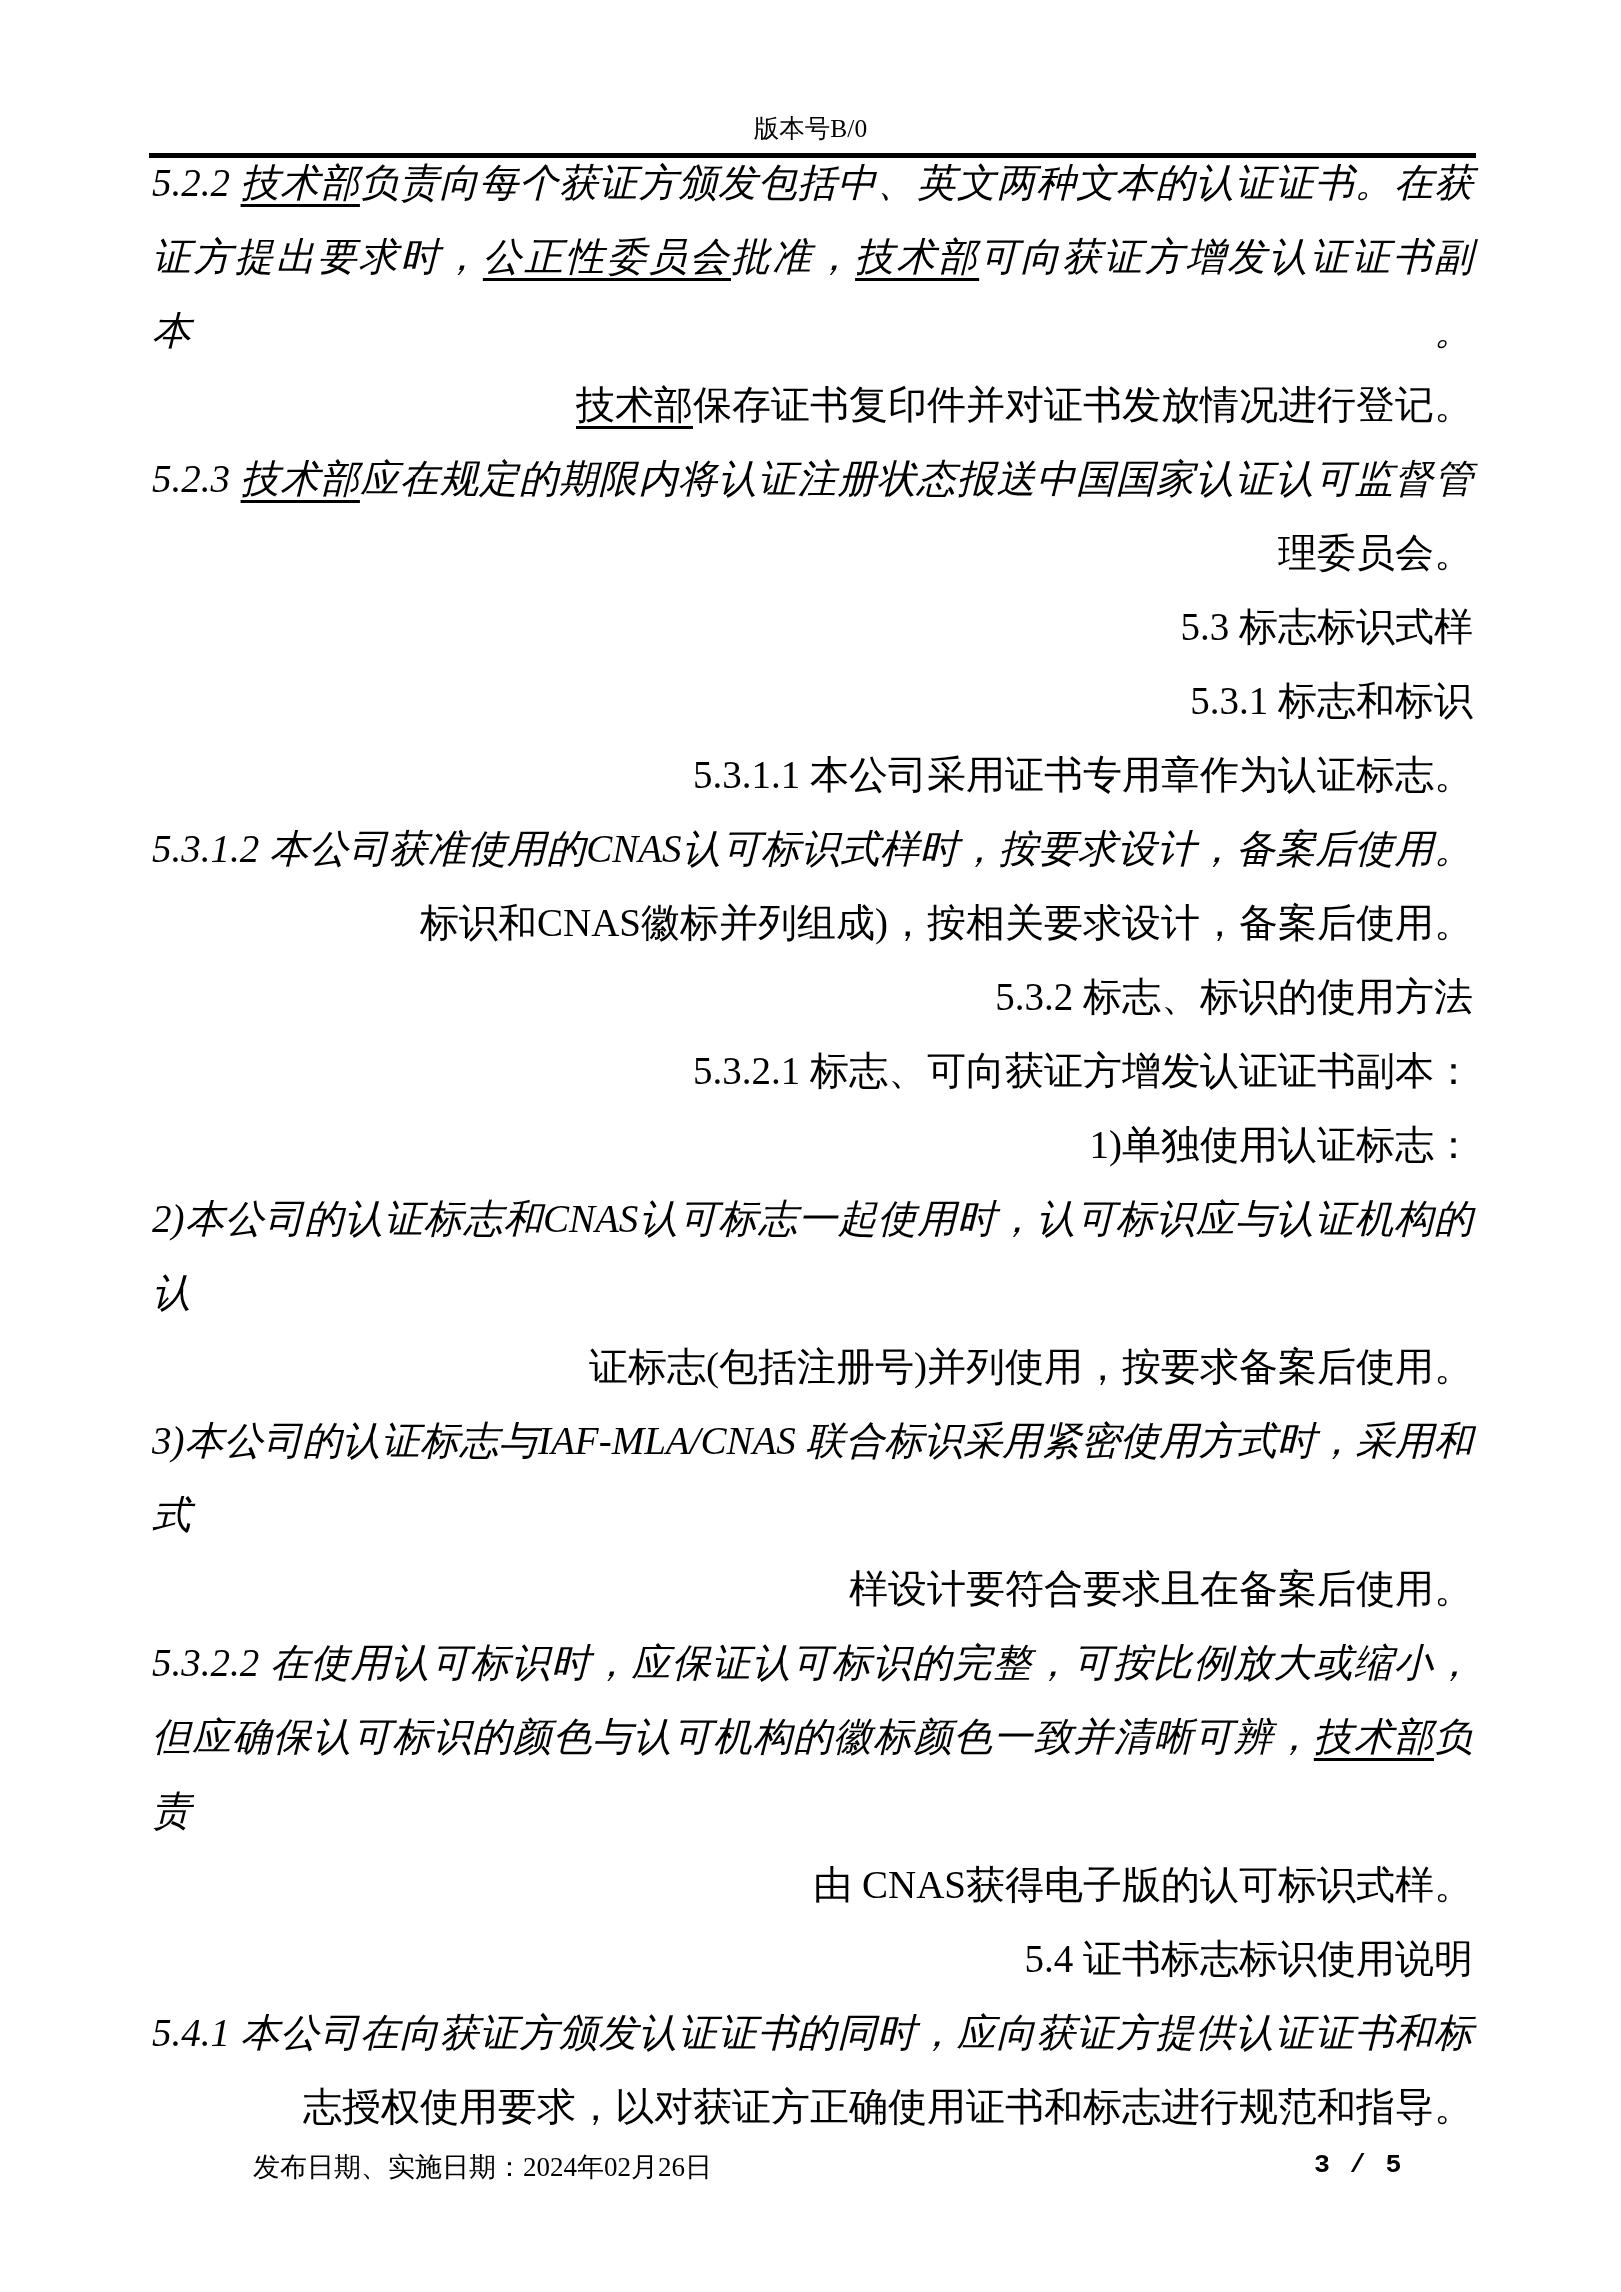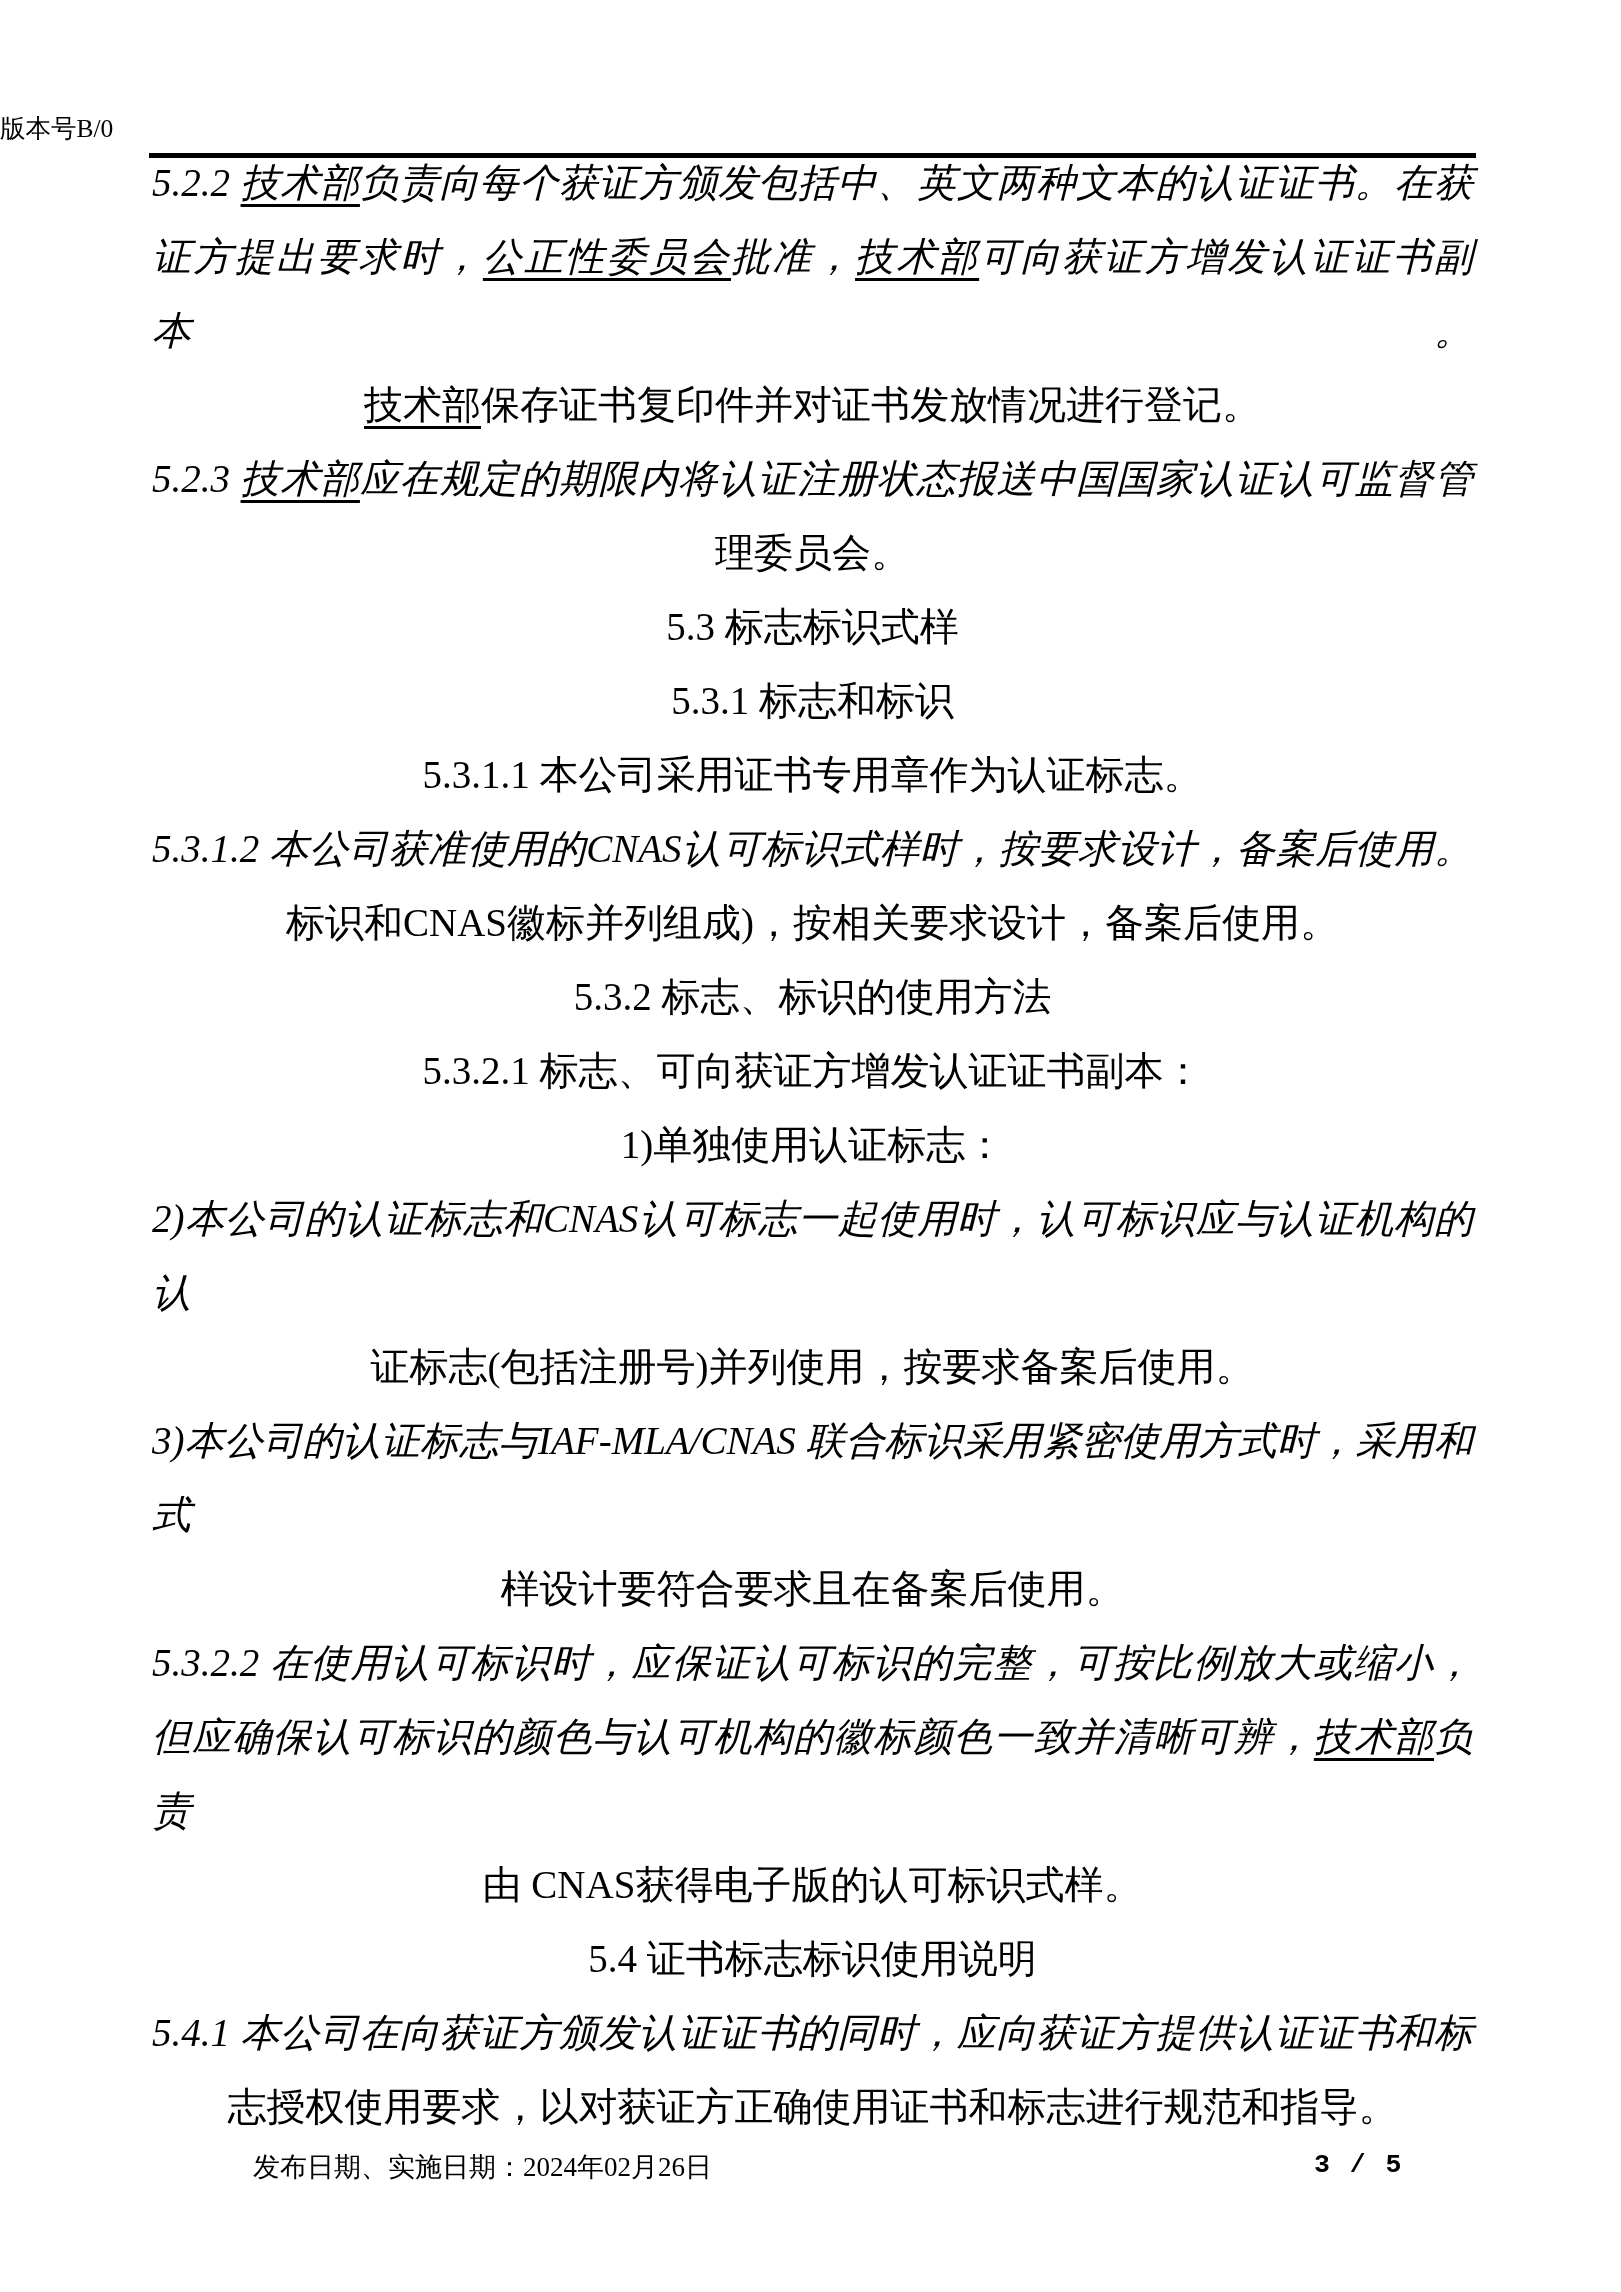--- a/index.html
+++ b/index.html
@@ -10,40 +10,41 @@
     background: #ffffff;
     color: #000000;
     font-family: "Liberation Serif", "DejaVu Serif", serif;
     overflow: hidden;
   }
   .header-version {
     position: absolute;
     top: 112px;
     left: 0;
     width: 100%;
+    text-align: center;
     font-size: 25.5px;
     line-height: 33px;
   }
   .header-rule {
     position: absolute;
     top: 153px;
     left: 149px;
     width: 1327px;
     height: 4.9px;
     background: #000000;
   }
   .doc-body {
     position: absolute;
     top: 146px;
     left: 152px;
     width: 1321px;
     font-size: 39px;
     line-height: 74px;
   }
-  .line { text-align: center; }
+  .line { text-align: right; }
   .line.full {
     text-align: justify;
     text-align-last: justify;
     font-style: italic;
   }
   .seg-u {
     text-decoration: underline;
     text-decoration-thickness: 2.9px;
     text-underline-offset: 7.8px;
   }

